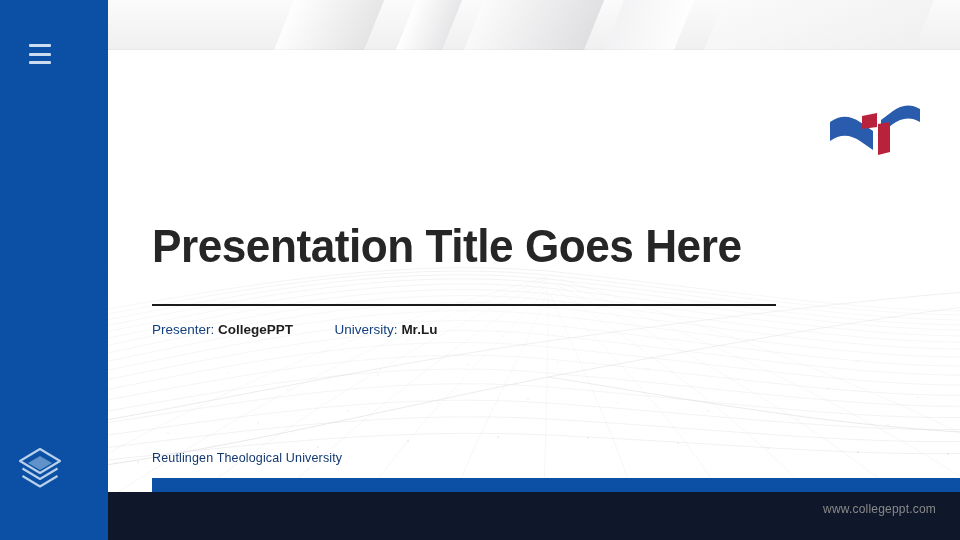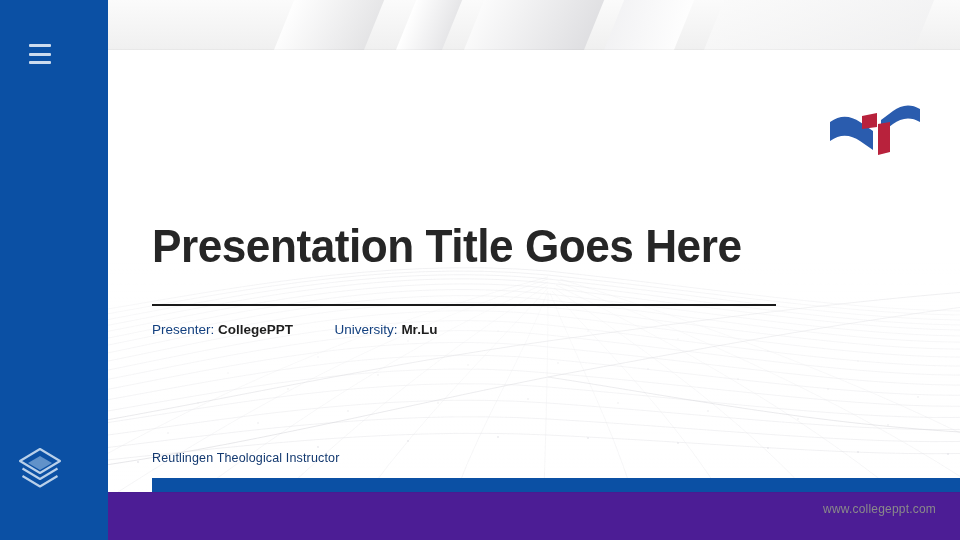--- a/index.html
+++ b/index.html
@@ -12,21 +12,21 @@
     height: 540px;
     overflow: hidden;
     font-family: "Liberation Sans", sans-serif;
     position: relative;
   }
 
   
   #app {
     position: absolute;
     inset: 0;
-    background: #4c1d95;
+    background: #0f172a;
   }
 
   
   #sidebar {
     position: absolute;
     left: 0; top: 0;
     width: 108px;
     height: 540px;
     background: #0b50a4;
     z-index: 40;
@@ -318,21 +318,21 @@
     <div id="title-rule"></div>
 
     <div id="byline">
       <span class="lbl">Presenter:</span>
       <span class="val">CollegePPT</span>
       <span class="gap"></span>
       <span class="lbl">University:</span>
       <span class="val">Mr.Lu</span>
     </div>
 
-    <div id="uni-name">Reutlingen Theological Instructor</div>
+    <div id="uni-name">Reutlingen Theological University</div>
 
     <div id="slide-bar"></div>
   </div>
 
   <div id="sidebar">
     <div id="hamburger">
       <span></span>
       <span></span>
       <span></span>
     </div>

